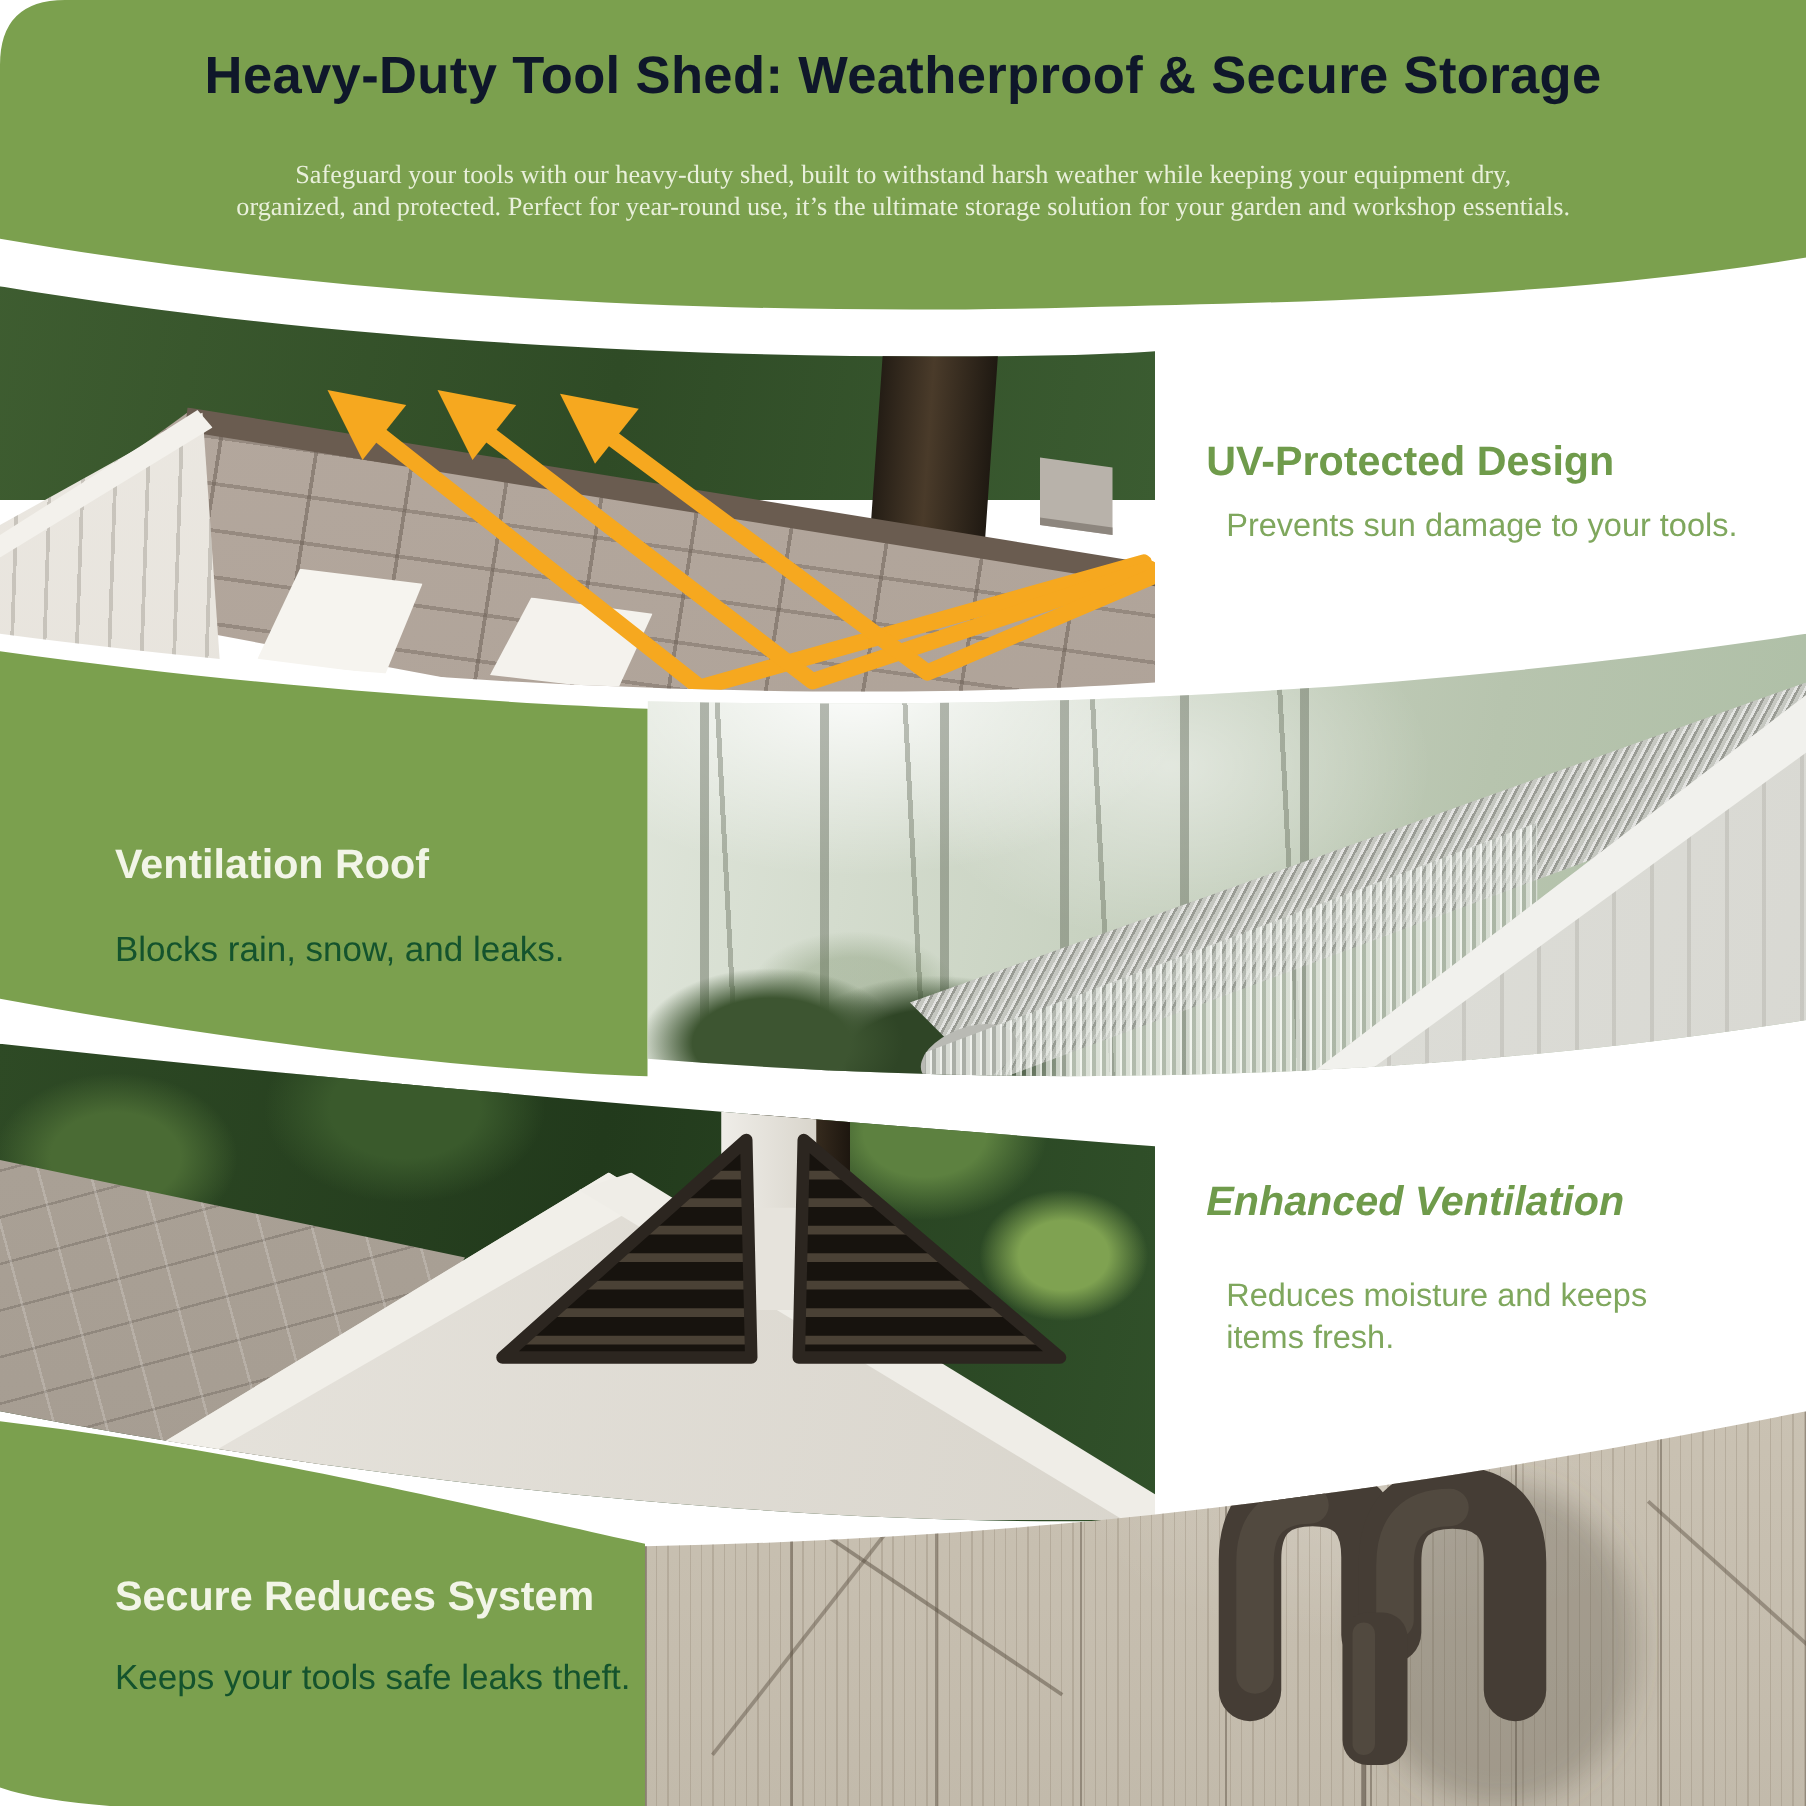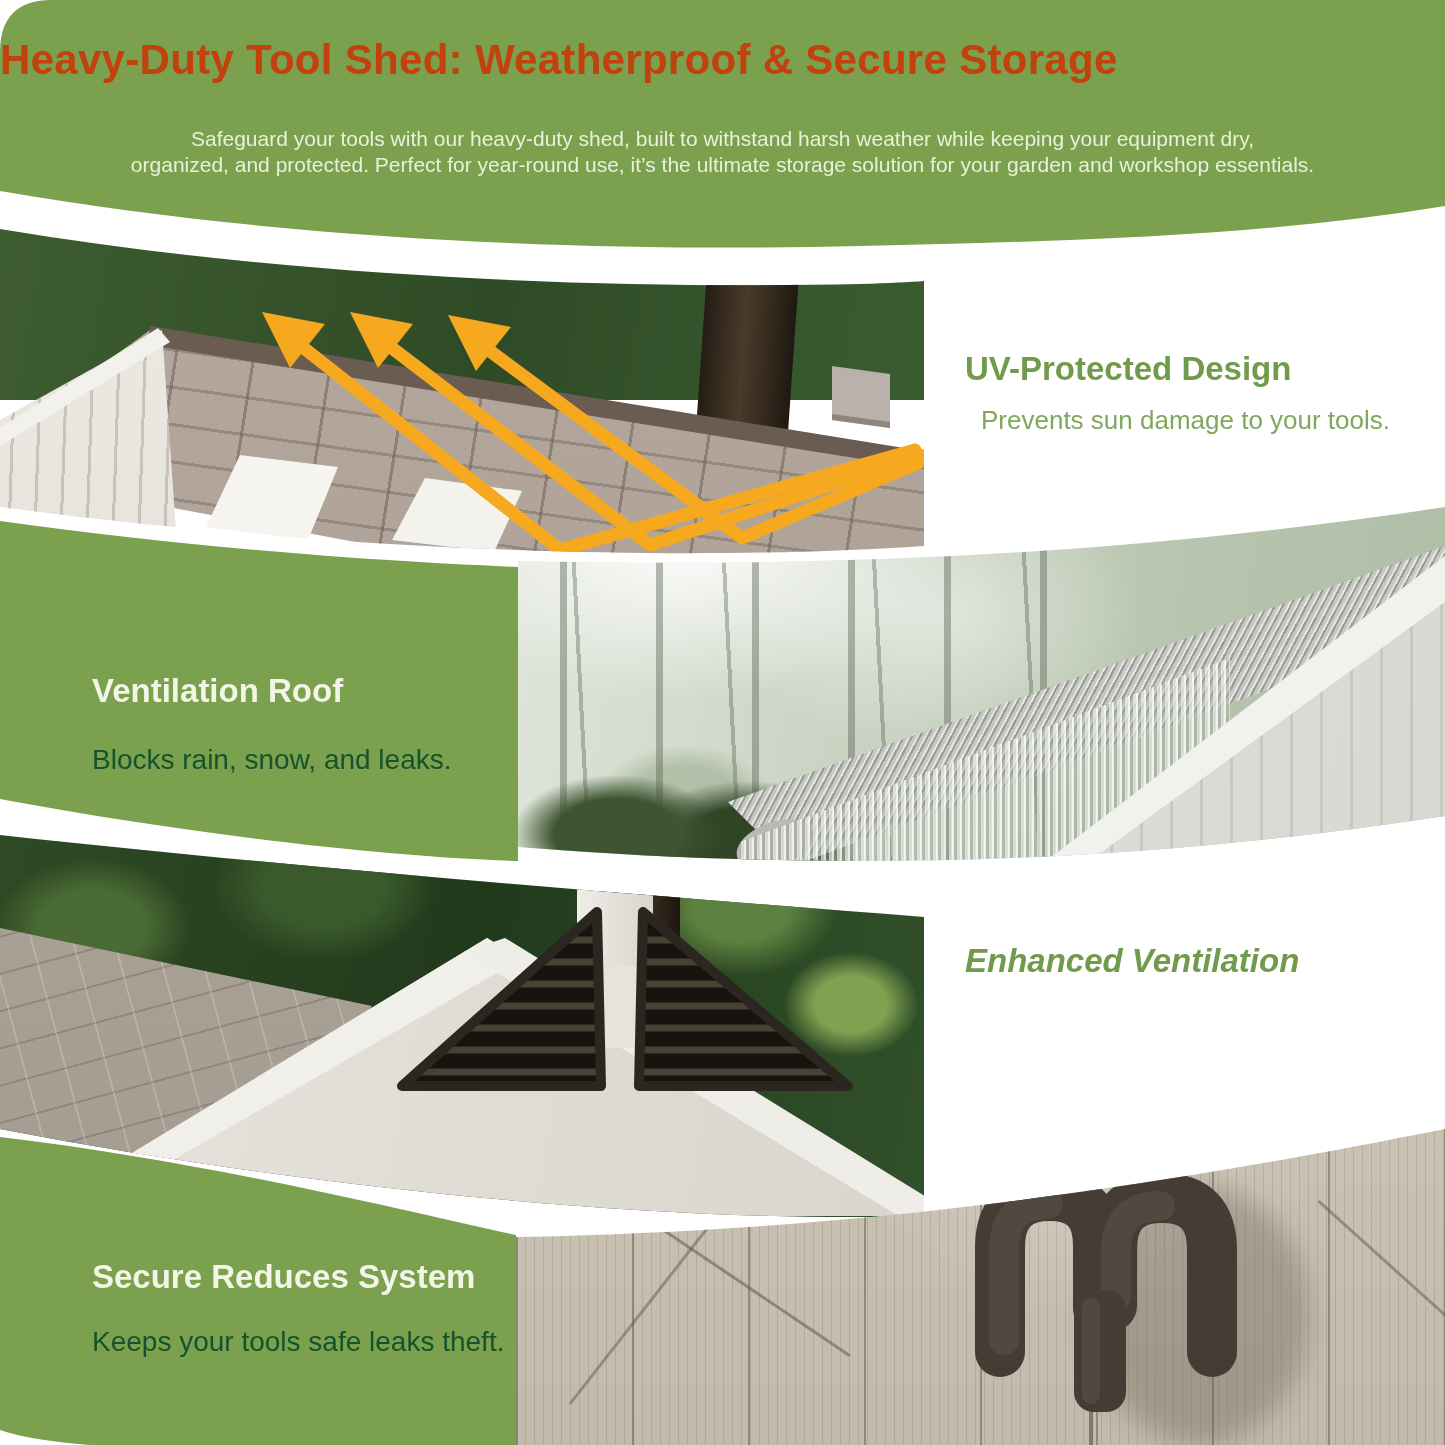--- a/index.html
+++ b/index.html
@@ -5,26 +5,26 @@
   html,body{margin:0;padding:0;background:#fff;}
   .canvas{
     position:relative;width:1445px;height:1445px;overflow:hidden;background:#fff;
     font-family:"Liberation Sans",sans-serif;
   }
   .abs{position:absolute;}
   .full{position:absolute;left:0;top:0;width:1445px;height:1445px;}
 
   
   .title{
-    left:0;right:0;top:36px;text-align:left;
-    font-size:42px;font-weight:bold;color:#c2410c;letter-spacing:.3px;
+    left:0;right:0;top:36px;text-align:center;
+    font-size:42px;font-weight:bold;color:#0f172a;letter-spacing:.3px;
   }
   .subtitle{
     left:0;right:0;top:126px;text-align:center;
-    font-size:21px;line-height:26px;color:#E9F0DB;
+    font-size:21px;line-height:26px;color:#E9F0DB;font-family:Liberation Serif, serif;
   }
   .feat-title-green{font-size:33px;font-weight:bold;color:var(--green-heading);}
   .feat-body-green{font-size:26px;color:var(--green-body);line-height:33px;margin-left:16px;}
   .feat-title-light{font-size:33px;font-weight:bold;color:#F2F5E7;}
   .feat-body-light{font-size:28px;color:#14532d;}
 
   .uv-title{left:965px;top:350px;}
   .uv-body{left:965px;top:404px;}
   .vent-title{left:965px;top:942px;font-style:italic;}
   .vent-body{left:965px;top:1020px;width:385px;}
@@ -255,17 +255,18 @@
     <div>organized, and protected. Perfect for year-round use, it’s the ultimate storage solution for your garden and workshop essentials.</div>
   </div>
 
   <div class="abs uv-title feat-title-green">UV-Protected Design</div>
   <div class="abs uv-body feat-body-green">Prevents sun damage to your tools.</div>
 
   <div class="abs roof-title feat-title-light">Ventilation Roof</div>
   <div class="abs roof-body feat-body-light">Blocks rain, snow, and leaks.</div>
 
   <div class="abs vent-title feat-title-green">Enhanced Ventilation</div>
+  <div class="abs vent-body feat-body-green">Reduces moisture and keeps items fresh.</div>
 
   <div class="abs lock-title feat-title-light">Secure Reduces System</div>
   <div class="abs lock-body feat-body-light">Keeps your tools safe leaks theft.</div>
 
 </div>
 
 </body></html>

